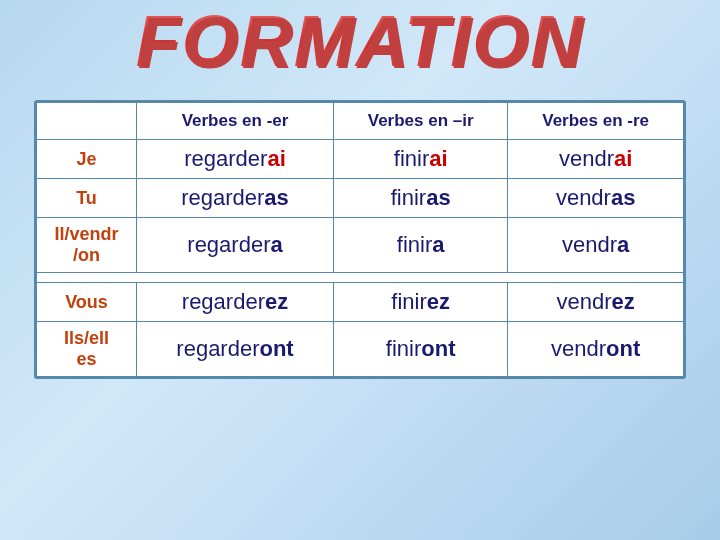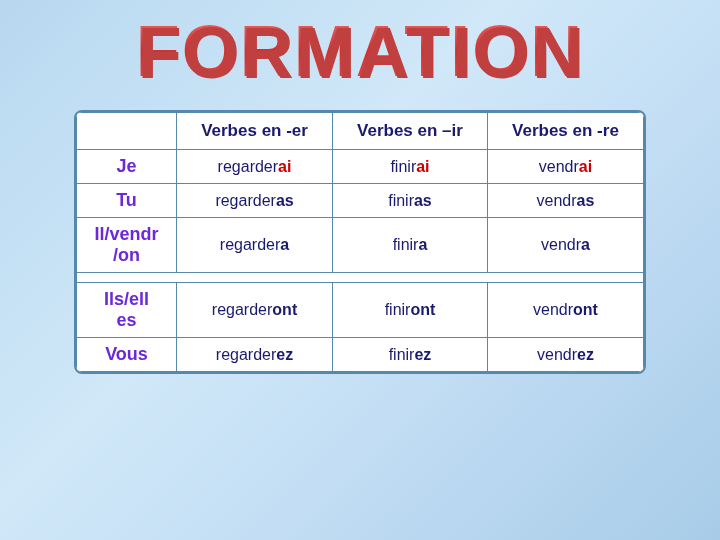--- a/index.html
+++ b/index.html
@@ -14,36 +14,36 @@
       justify-content: flex-start;
       font-family: Arial, sans-serif;
       overflow: hidden;
     }
 
     .title {
       font-size: 72px;
       font-weight: 900;
       color: #e05a5a;
       text-shadow: 2px 2px 0 #c04040;
-      margin-top: 10px;
+      font-style: italic;
       margin-bottom: 18px;
       letter-spacing: 2px;
       
       background: linear-gradient(180deg, #f07070 0%, #d03030 50%, #e05050 100%);
       -webkit-background-clip: text;
       -webkit-text-fill-color: transparent;
       background-clip: text;
     }
 
     .table-wrapper {
       background: white;
       border: 2px solid #5588aa;
-      border-radius: 8px;
+      border-radius: 3px;
       overflow: hidden;
-      width: 572px;
+      width: 652px;
     }
 
     table {
       width: 100%;
       border-collapse: collapse;
     }
 
     td {
       border: 1.5px solid #5588aa;
       text-align: center;
@@ -58,26 +58,26 @@
       font-size: 17px;
       font-weight: 600;
       color: #1a1a6e;
       background: white;
       padding: 8px 6px;
     }
 
     .subject-col {
       font-size: 18px;
       font-weight: 600;
-      color: #6d28d9;
+      color: #c2410c;
       width: 100px;
     }
 
     .verb-cell {
-      font-size: 16px;
+      font-size: 22px;
     }
 
     
     .reg { color: #1a1a6e; }
 
     
     .ending-blue {
       color: #1a1a6e;
       font-weight: 900;
     }
@@ -161,40 +161,40 @@
           <span class="reg">vendr</span><span class="ending-blue bold-end">a</span>
         </td>
       </tr>
 
       <tr class="spacer-row">
         <td colspan="4" style="height:10px; border-top: 1.5px solid #5588aa; border-bottom: 1.5px solid #5588aa;"></td>
       </tr>
 
 
       <tr>
+        <td class="subject-col">Vous</td>
+        <td class="verb-cell">
+          <span class="reg">regarder</span><span class="ending-blue bold-end">ez</span>
+        </td>
+        <td class="verb-cell">
+          <span class="reg">finir</span><span class="ending-blue bold-end">ez</span>
+        </td>
+        <td class="verb-cell">
+          <span class="reg">vendr</span><span class="ending-blue bold-end">ez</span>
+        </td>
+      </tr>
+
+      <tr>
         <td class="subject-col" style="white-space: pre-line;">Ils/ell
 es</td>
         <td class="verb-cell">
           <span class="reg">regarder</span><span class="ending-blue bold-end">ont</span>
         </td>
         <td class="verb-cell">
           <span class="reg">finir</span><span class="ending-blue bold-end">ont</span>
         </td>
         <td class="verb-cell">
           <span class="reg">vendr</span><span class="ending-blue bold-end">ont</span>
-        </td>
-      </tr>
-
-      <tr>
-        <td class="subject-col">Vous</td>
-        <td class="verb-cell">
-          <span class="reg">regarder</span><span class="ending-blue bold-end">ez</span>
-        </td>
-        <td class="verb-cell">
-          <span class="reg">finir</span><span class="ending-blue bold-end">ez</span>
-        </td>
-        <td class="verb-cell">
-          <span class="reg">vendr</span><span class="ending-blue bold-end">ez</span>
         </td>
       </tr>
     </tbody>
   </table>
 </div>
 
 </body></html>

